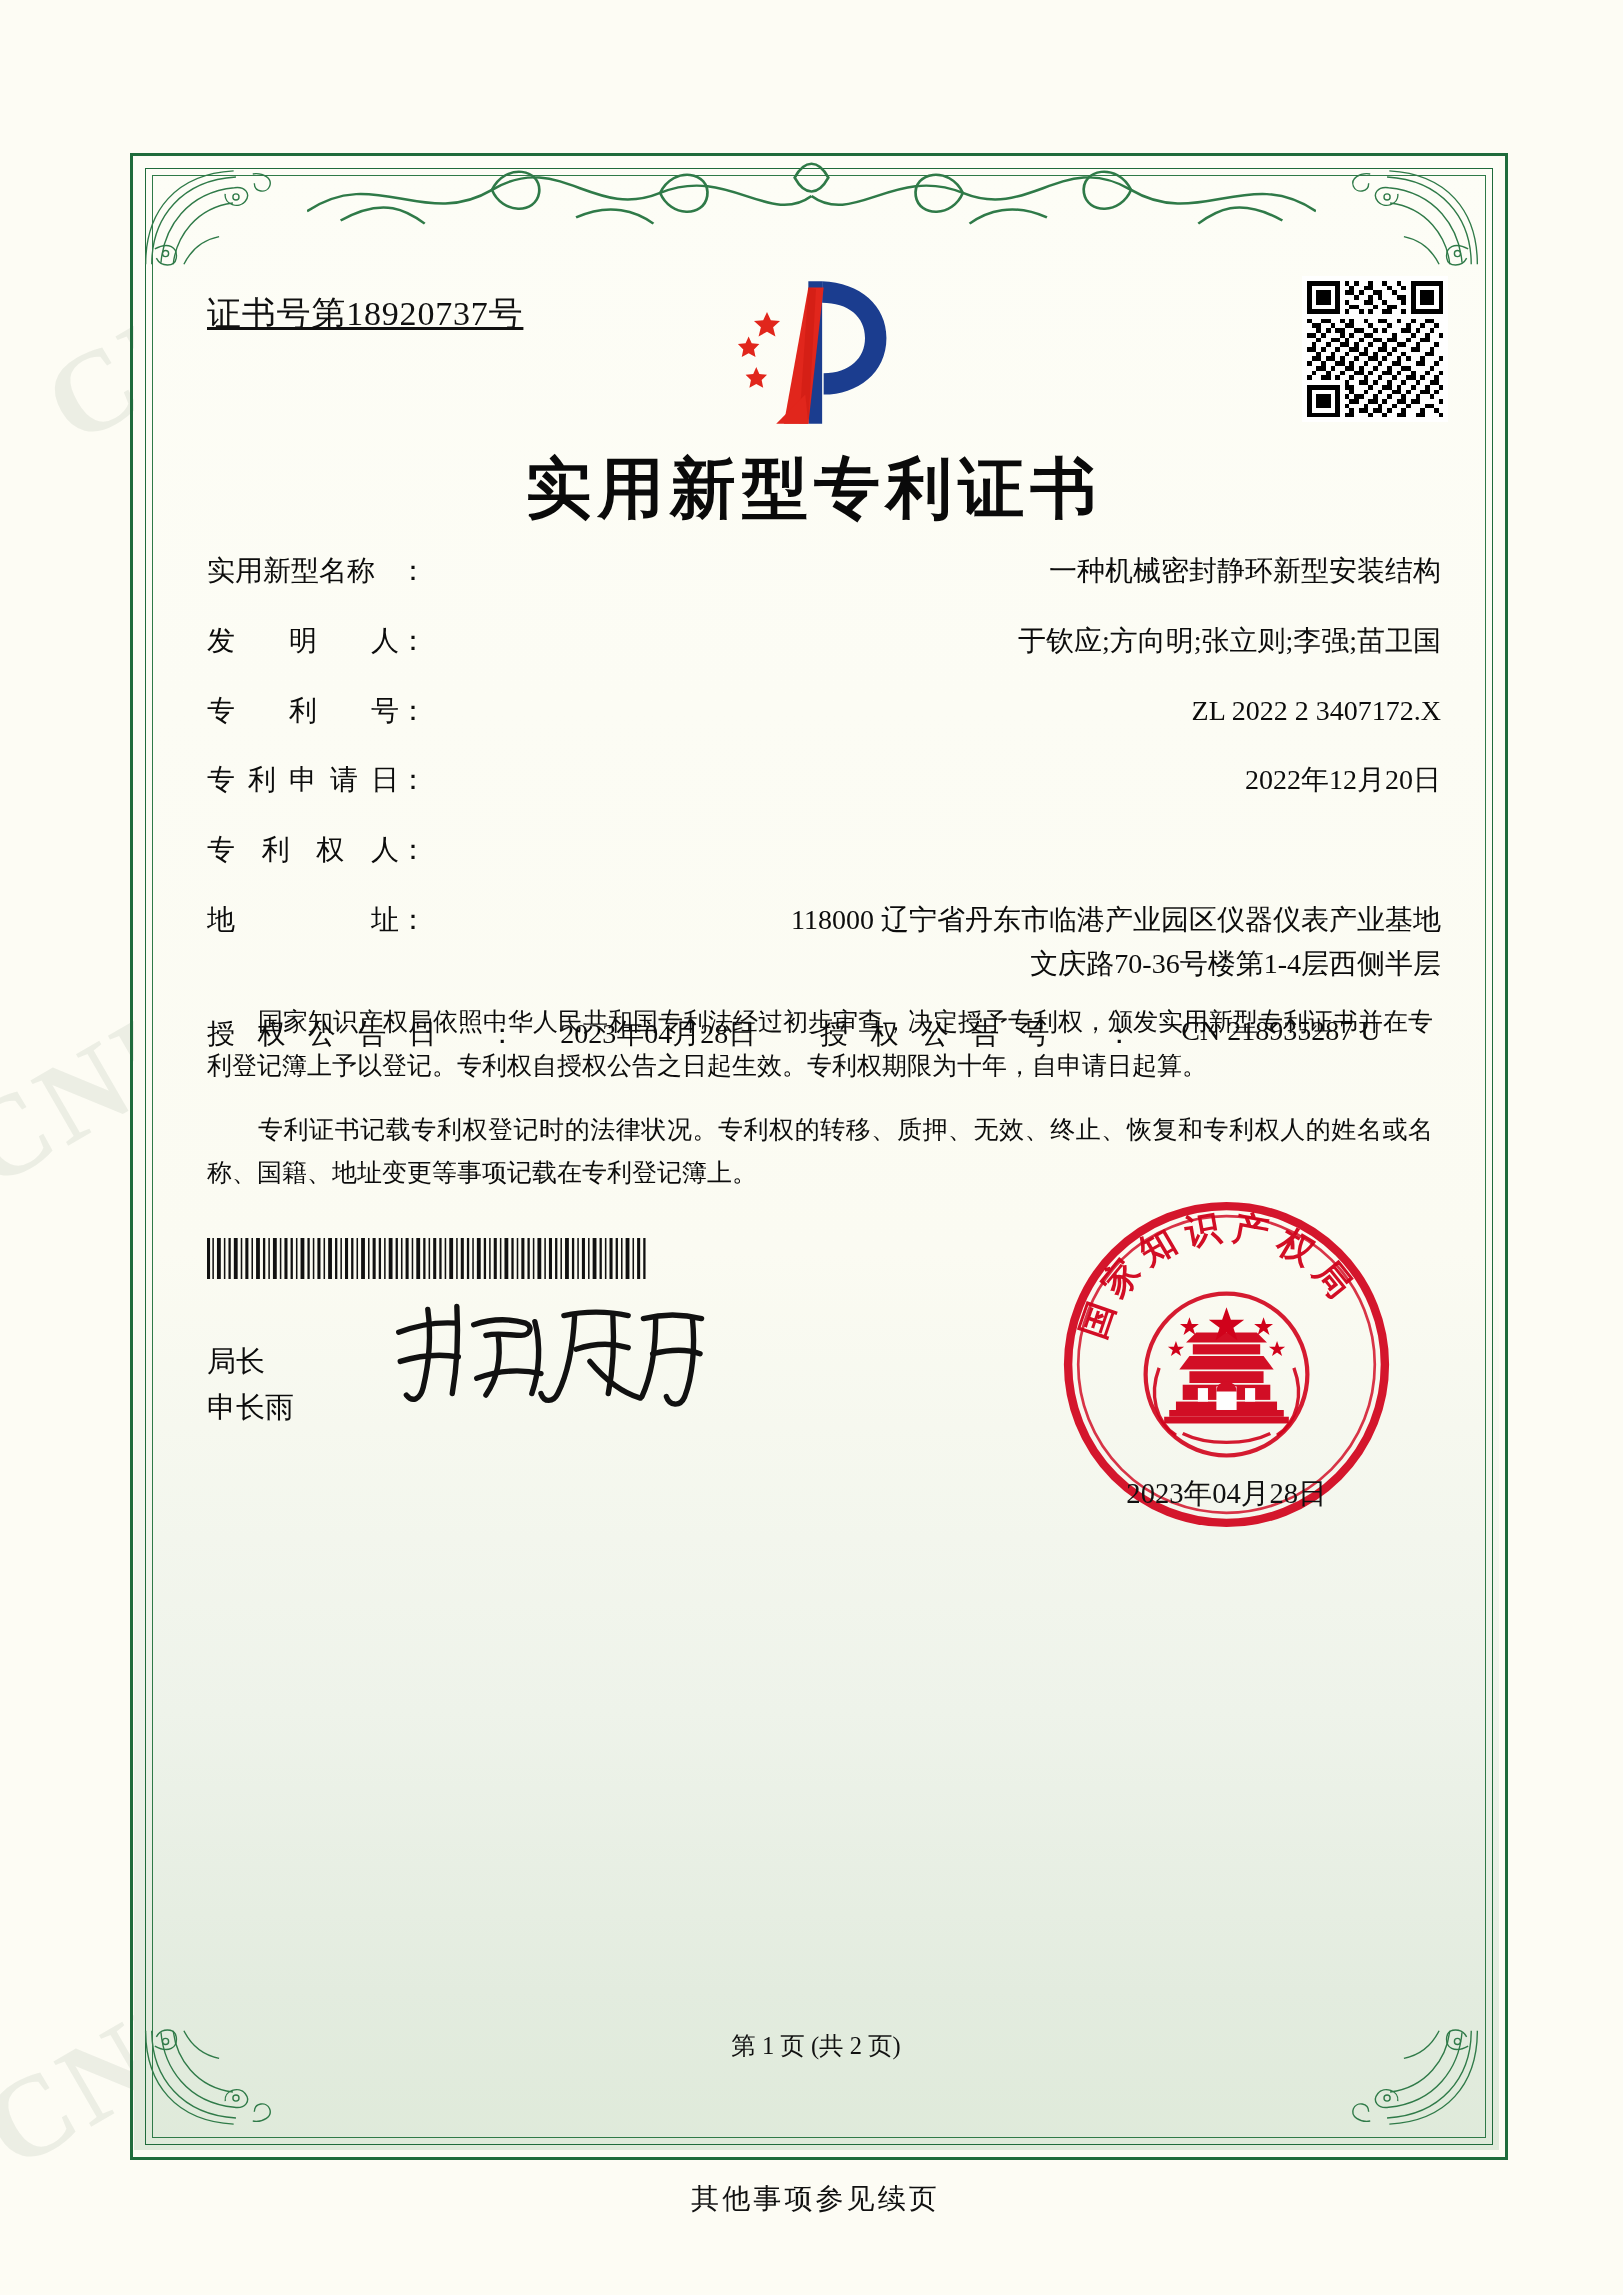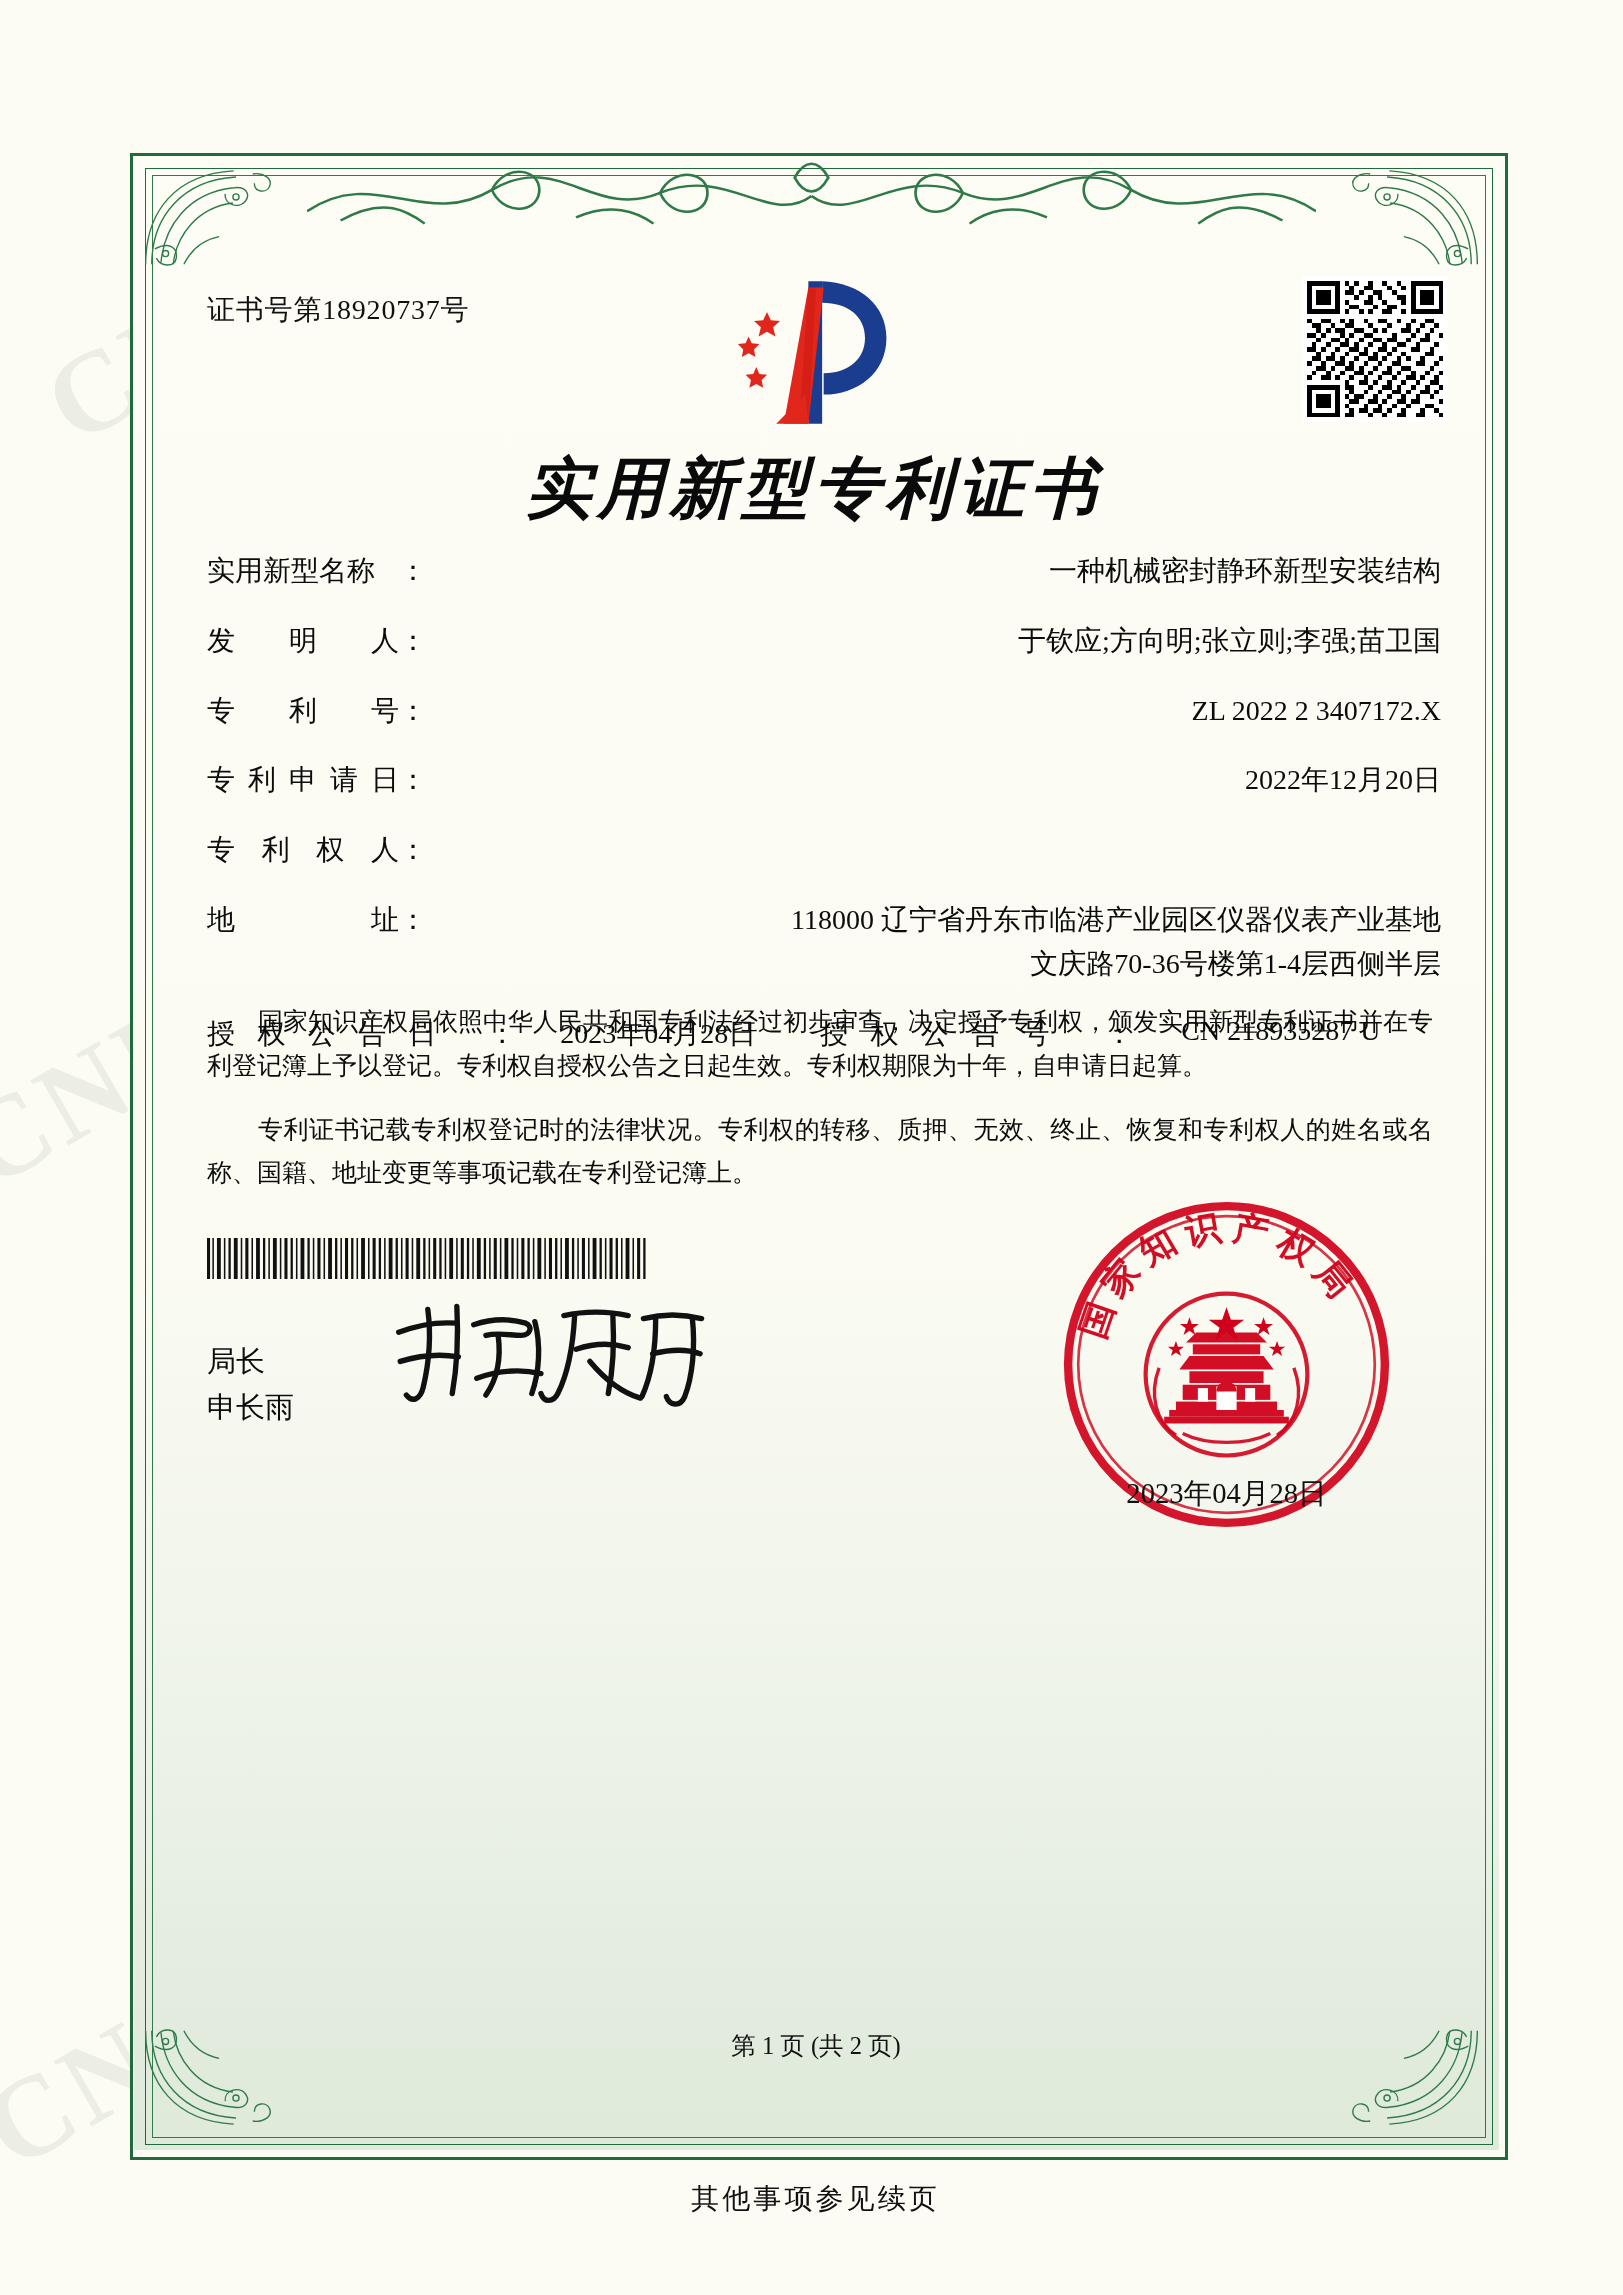--- a/index.html
+++ b/index.html
@@ -102,24 +102,25 @@
     top: 153px;
     width: 1372px;
     height: 2001px;
     z-index: 5;
   }
 
   .cert-no {
     position: absolute;
     left: 77px;
     top: 138px;
-    font-size: 28px;
+    font-size: 34px;
     color: #111;
     letter-spacing: 0.8px;
     font-family: "Liberation Serif", serif;
+    text-decoration: underline;
   }
 
   .qr {
     position: absolute;
     right: 54px;
     top: 123px;
     width: 146px;
     height: 146px;
     background: #fff;
     padding: 4.6px;
@@ -141,21 +142,20 @@
     position: absolute;
     left: 0;
     right: 4px;
     top: 291px;
     text-align: center;
     font-size: 66px;
     font-weight: 700;
     letter-spacing: 6.1px;
     color: #0a0a0a;
     font-family: "Liberation Serif", "DejaVu Serif", serif;
-    font-style: italic;
   }
 
   .fields {
     position: absolute;
     left: 77px;
     right: 61px;
     top: 399px;
     font-size: 28px;
     color: #0c0c0c;
   }

